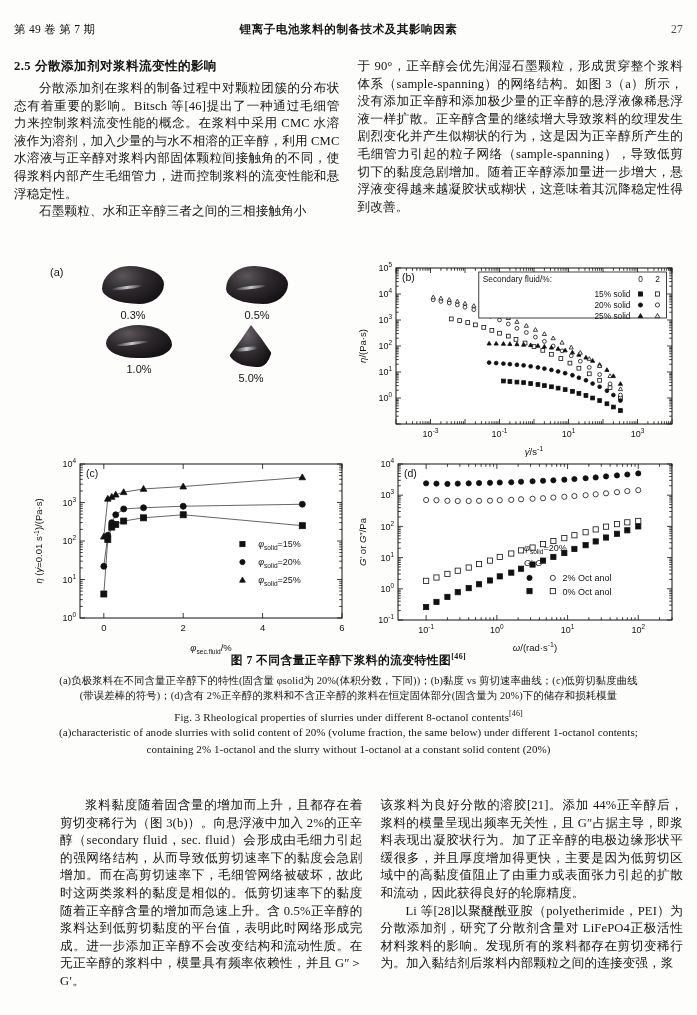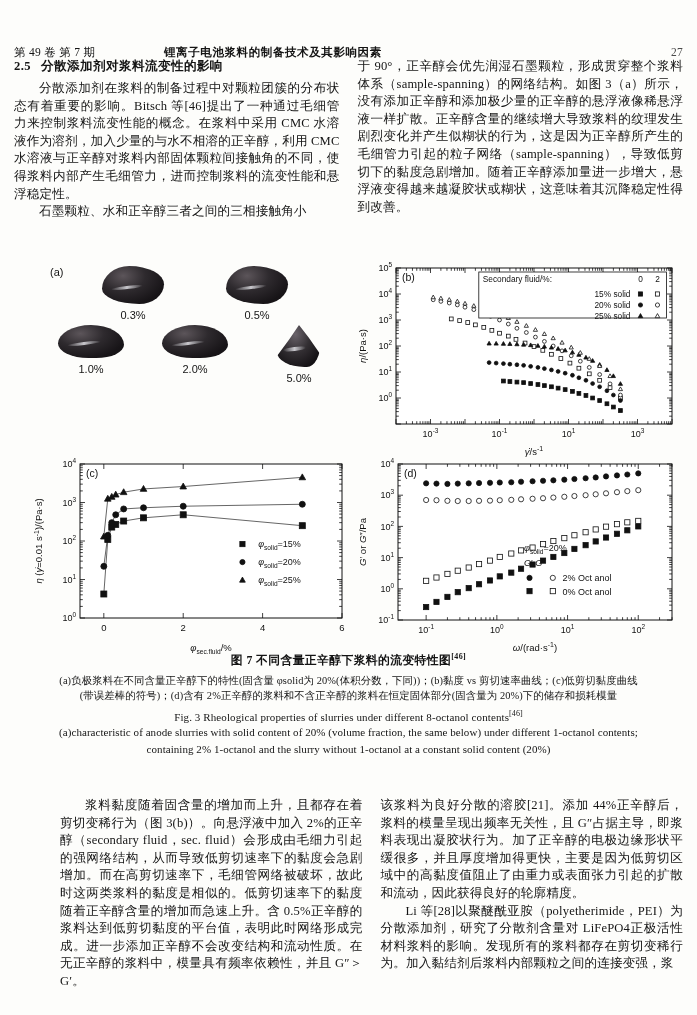--- a/index.html
+++ b/index.html
@@ -10,36 +10,36 @@
     color:#141414;
     position:relative;
     overflow:hidden;
   }
   .page{position:absolute;inset:0;padding:0;}
 
   
   .runhead{
     position:absolute;left:14px;right:14px;top:22px;
     display:flex;align-items:baseline;
-    font-size:11.5px;letter-spacing:.3px;margin-top:23px;
+    font-size:11.5px;letter-spacing:.3px;
   }
   .rh-left{width:150px;white-space:nowrap;}
-  .rh-center{flex:1;font-weight:600;letter-spacing:.6px;}
+  .rh-center{flex:1;text-align:center;font-weight:600;letter-spacing:.6px;}
   .rh-right{width:150px;text-align:right;color:#4a4a4a;}
 
   
   .cols{
     position:absolute;left:14px;right:14px;top:58px;
     display:flex;gap:18px;
   }
   .col{width:326px;}
   .sec-title{
     font-size:12.6px;font-weight:700;letter-spacing:.4px;margin:0 0 5px 0;
   }
-  .sec-title .num{margin-right:10px;}
+  .sec-title .num{margin-right:4px;}
   p.body{
     margin:0;
     font-size:12.6px;
     line-height:17.6px;
     text-align:justify;
     text-justify:inter-character;
     text-indent:25px;
     letter-spacing:.15px;
   }
   p.body.noind{text-indent:0;}
@@ -52,21 +52,21 @@
   .fig-grid{
     display:grid;grid-template-columns:340px 328px;
     grid-template-rows:196px 196px;
   }
   .panel{position:relative;}
 
   
   .pa{padding-left:22px;}
   .pa-label{position:absolute;left:36px;top:4px;font-size:11px;font-family:"Liberation Sans",sans-serif;}
   .blobrow{display:flex;justify-content:center;gap:46px;margin-top:2px;}
-  .blobrow.r3{gap:26px;}
+  .blobrow.r3{gap:34px;}
   .blobcell{width:78px;text-align:center;}
   .blob{
     margin:0 auto;
     background:
       radial-gradient(ellipse at 34% 26%, #5c555a 0%, #2e2a2e 38%, #171417 75%);
     position:relative;
   }
   .blob::after{
     content:"";position:absolute;left:14%;top:52%;width:52%;height:9%;
     background:linear-gradient(90deg,rgba(220,220,225,.0),rgba(225,225,230,.85),rgba(220,220,225,.0));
@@ -137,24 +137,20 @@
           </div>
           <div class="blobcell">
             <div class="blob b-s3"></div>
             <div class="blabel">0.5%</div>
           </div>
         </div>
         <div class="blobrow r3" style="margin-top:4px;">
           <div class="blobcell">
             <div class="blob b-s4"></div>
             <div class="blabel">1.0%</div>
-          </div>
-          <div class="blobcell">
-            <div class="blob b-s4"></div>
-            <div class="blabel">2.0%</div>
           </div>
           <div class="blobcell">
             <div class="blob b-s5"></div>
             <div class="blabel">5.0%</div>
           </div>
         </div>
       </div>
 
       <div class="panel">
         <div class="plot">

